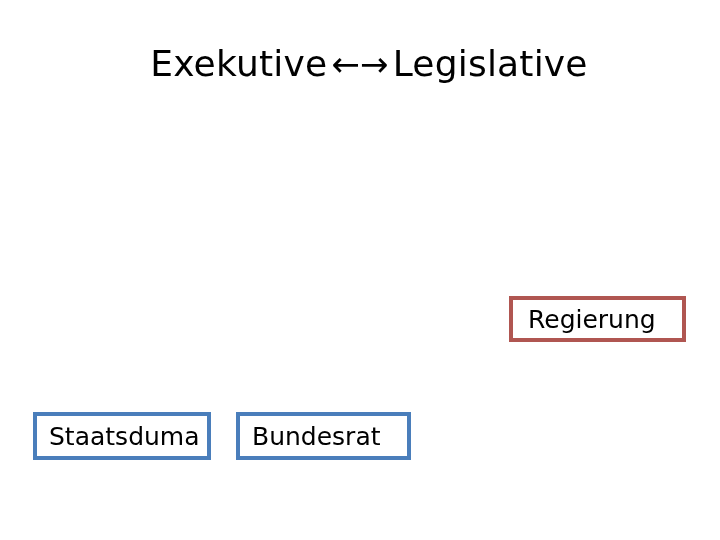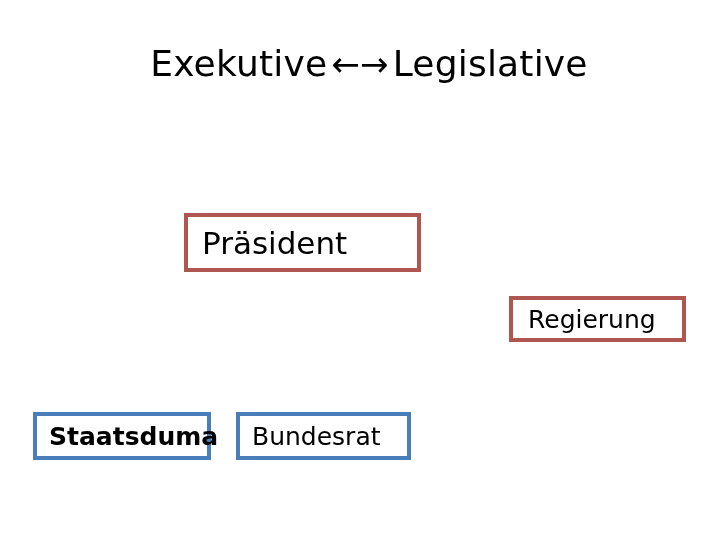--- a/index.html
+++ b/index.html
@@ -87,44 +87,40 @@
     padding-left: 15px;
     justify-content: flex-end;
   }
   #box-staatsduma {
     left: 33px;
     top: 412px;
     width: 178px;
     height: 48px;
     font-size: 25px;
     padding-left: 12px;
-    font-weight: bold;
   }
   #box-bundesrat {
     left: 236px;
     top: 412px;
     width: 175px;
     height: 48px;
     font-size: 25px;
     padding-left: 12px;
     align-items: center;
   }
 </style>
 </head>
 <body>
 
 <div id="slide">
 
   <div id="title">
     <span class="seg">Exekutive</span><span class="arrows"><span class="arrow-l">←</span><span class="arrow-r">→</span></span><span class="seg">Legislative</span>
   </div>
 
-  <div id="box-praesident" class="box box-red">
-    <span class="label">Präsident</span>
-  </div>
 
   <div id="box-regierung" class="box box-red">
     <span class="label">Regierung</span>
   </div>
 
   <div id="box-staatsduma" class="box box-blue">
     <span class="label">Staatsduma</span>
   </div>
 
   <div id="box-bundesrat" class="box box-blue">

